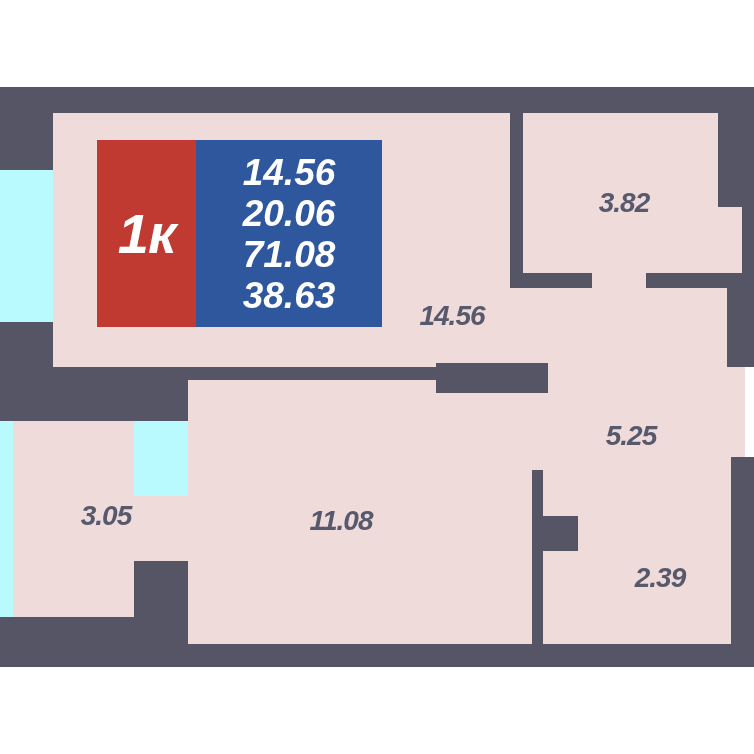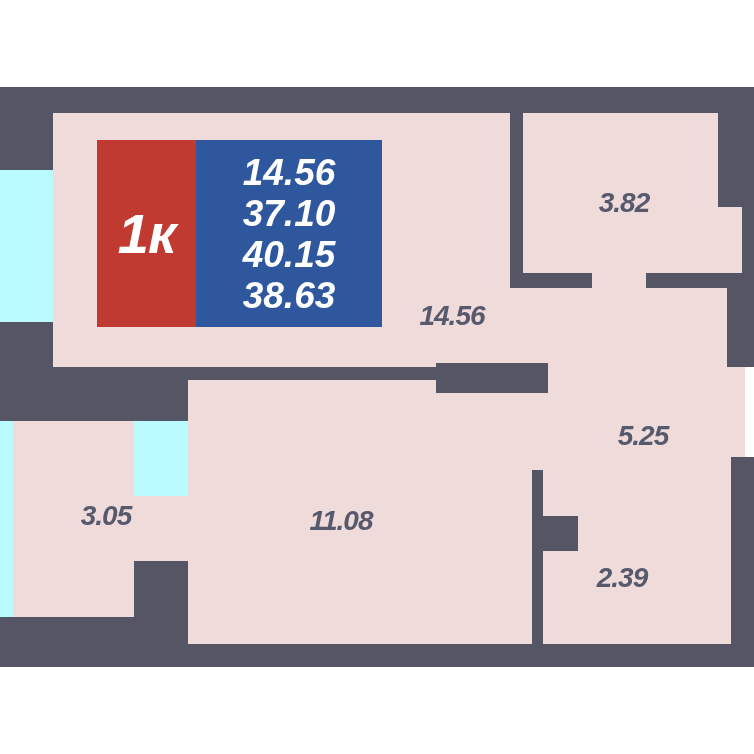--- a/index.html
+++ b/index.html
@@ -62,25 +62,25 @@
   <div class="abs wall-bg" style="left:532px;top:470px;width:11px;height:174px;"></div>
   <div class="abs wall-bg" style="left:543px;top:516px;width:35px;height:35px;"></div>
 
   <div class="abs white" style="left:745px;top:367px;width:9px;height:90px;"></div>
 
   <div class="abs badge-red" style="left:97px;top:140px;width:99px;height:187px;">
     <span>1к</span>
   </div>
   <div class="abs badge-blue" style="left:196px;top:140px;width:186px;height:187px;">
     <span>14.56</span>
-    <span>37.10</span>
-    <span>40.15</span>
+    <span>20.06</span>
+    <span>71.08</span>
     <span>38.63</span>
   </div>
 
   <div class="room-label" style="left:452px;top:316px;">14.56</div>
   <div class="room-label" style="left:624px;top:203px;">3.82</div>
-  <div class="room-label" style="left:631px;top:436px;margin-left:12px;">5.25</div>
+  <div class="room-label" style="left:631px;top:436px;">5.25</div>
   <div class="room-label" style="left:341px;top:521px;font-style:italic;">11.08</div>
   <div class="room-label" style="left:71px;top:516px;margin-left:35px;">3.05</div>
-  <div class="room-label" style="left:622px;top:578px;">2.39</div>
+  <div class="room-label" style="left:660px;top:578px;">2.39</div>
 
 </div>
 
 </body></html>

